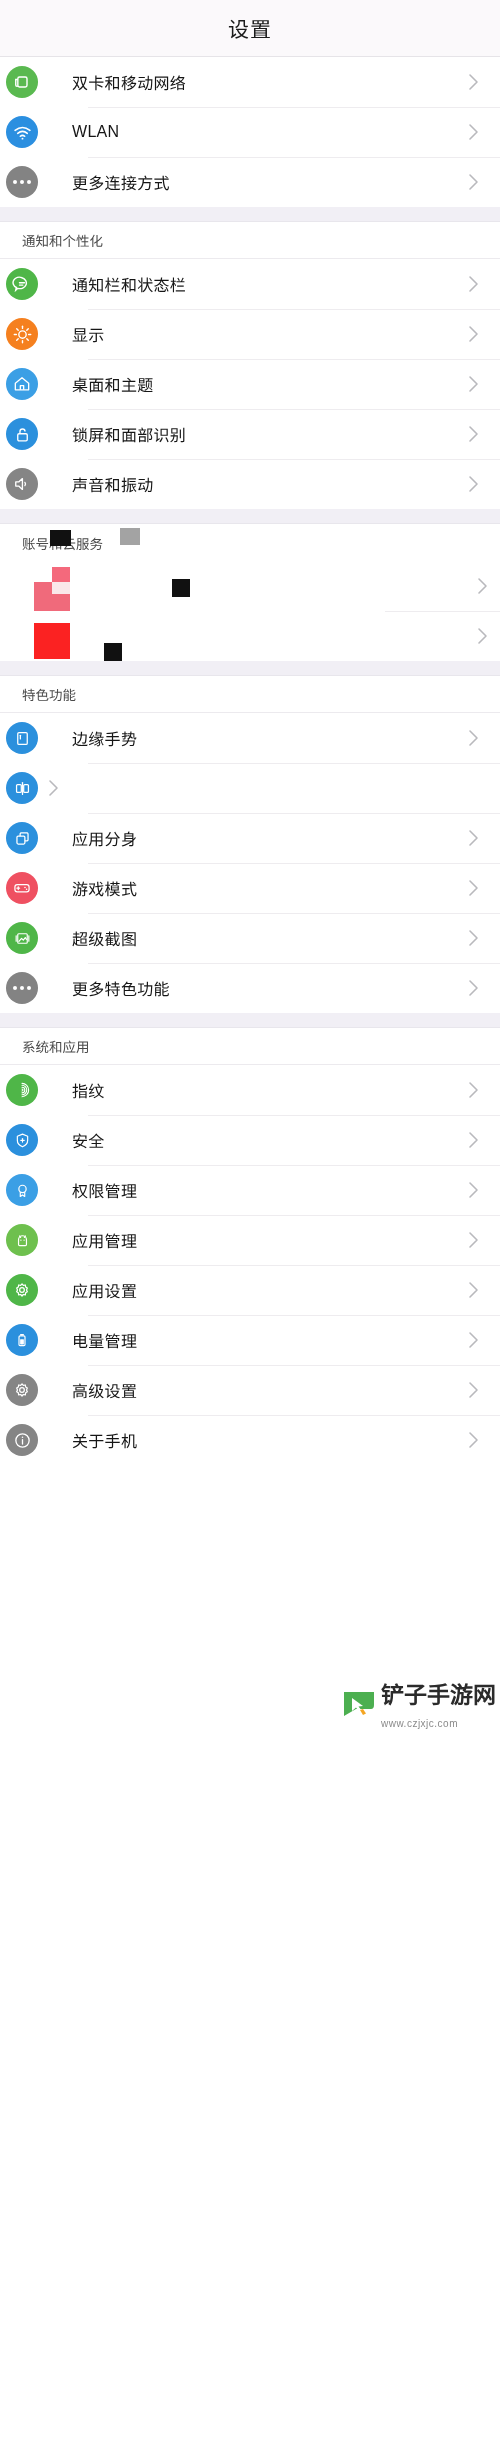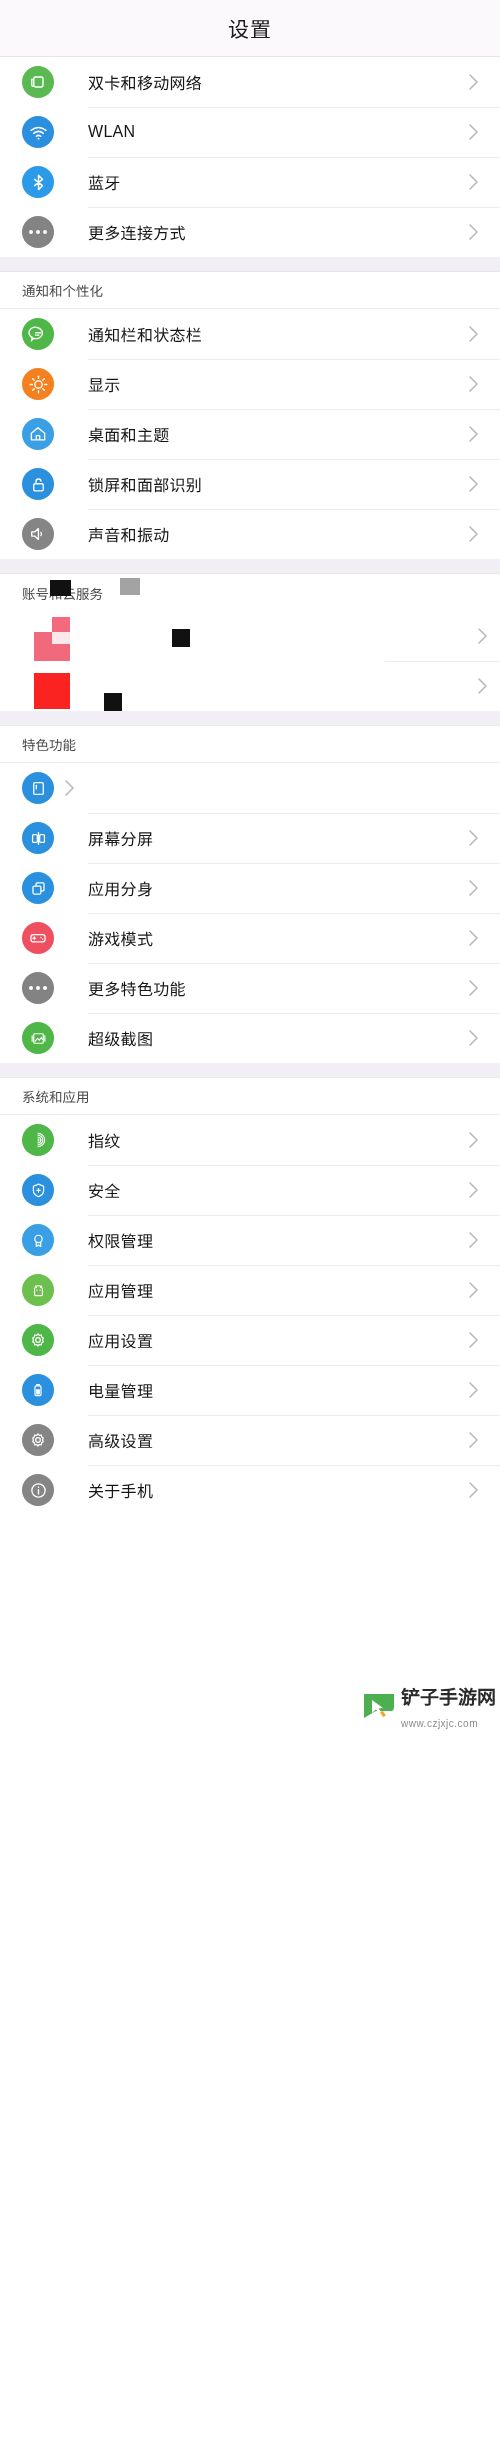--- a/index.html
+++ b/index.html
@@ -61,21 +61,21 @@
     border-top: none;
   }
 
   
   .row {
     height: 50px;
     display: flex;
     align-items: center;
     background: #ffffff;
     position: relative;
-    padding-left: 22px;
+    padding-left: 6px;
     box-sizing: border-box;
   }
   .row + .row::before {
     content: "";
     position: absolute;
     left: 88px;
     right: 0;
     top: 0;
     height: 1px;
     background: #eeecef;
@@ -152,21 +152,21 @@
     position: absolute;
     right: 4px;
     bottom: 2px;
     display: flex;
     align-items: center;
     z-index: 40;
   }
   .wm-logo { margin-right: 6px; }
   .wm-text { display: flex; flex-direction: column; line-height: 1; }
   .wm-title {
-    font-size: 19px;
+    font-size: 23px;
     font-weight: bold;
     color: #2b2b2b;
     letter-spacing: 0px;
   }
   .wm-url {
     font-size: 10px;
     color: #8a8a8a;
     margin-top: 12px;
     letter-spacing: 0.5px;
     font-family: "Liberation Sans", sans-serif;
@@ -208,33 +208,20 @@
       </svg>
     </span>
     <span class="label">WLAN</span>
     <span class="chev">
       <svg width="11" height="18" viewBox="0 0 11 18">
           <polyline points="2,2 9,9 2,16" fill="none" stroke="#b9b9bd" stroke-width="1.6" stroke-linecap="round" stroke-linejoin="round"></polyline>
         </svg>
     </span>
   </div>
 
-  <div class="row">
-    <span class="icon" style="background:#2b9ae8">
-      <svg width="19" height="19" viewBox="0 0 24 24" fill="none" stroke="#fff" stroke-width="1.8" stroke-linejoin="round" stroke-linecap="round">
-        <path d="M12 3 L12 21 L17 16 L7 8 M7 16 L17 8 L12 3"></path>
-      </svg>
-    </span>
-    <span class="label">蓝牙</span>
-    <span class="chev">
-      <svg width="11" height="18" viewBox="0 0 11 18">
-          <polyline points="2,2 9,9 2,16" fill="none" stroke="#b9b9bd" stroke-width="1.6" stroke-linecap="round" stroke-linejoin="round"></polyline>
-        </svg>
-    </span>
-  </div>
 
   <div class="row">
     <span class="icon" style="background:#838383">
       <span class="dots">
           <i></i>
           <i></i>
           <i></i>
         </span>
     </span>
     <span class="label">更多连接方式</span>
@@ -368,36 +355,36 @@
 
   <div class="group-header">特色功能</div>
 
   <div class="row">
     <span class="icon" style="background:#2b90dd">
       <svg width="19" height="19" viewBox="0 0 24 24" fill="none" stroke="#fff" stroke-width="1.6" stroke-linejoin="round">
         <rect x="6" y="4.5" width="12" height="15" rx="1.6"></rect>
         <line x1="9.3" y1="8" x2="9.3" y2="12.5" stroke-linecap="round"></line>
       </svg>
     </span>
+    <span class="label">边缘手势</span>
     <span class="chev">
       <svg width="11" height="18" viewBox="0 0 11 18">
           <polyline points="2,2 9,9 2,16" fill="none" stroke="#b9b9bd" stroke-width="1.6" stroke-linecap="round" stroke-linejoin="round"></polyline>
         </svg>
     </span>
   </div>
 
   <div class="row">
     <span class="icon" style="background:#2b90dd">
       <svg width="19" height="19" viewBox="0 0 24 24" fill="none" stroke="#fff" stroke-width="1.6" stroke-linejoin="round">
         <rect x="4.5" y="7" width="6" height="10" rx="1.3"></rect>
         <rect x="13.5" y="7" width="6" height="10" rx="1.3"></rect>
         <line x1="12" y1="4.5" x2="12" y2="19.5" stroke-linecap="round"></line>
       </svg>
     </span>
-    <span class="label">屏幕分屏</span>
     <span class="chev">
       <svg width="11" height="18" viewBox="0 0 11 18">
           <polyline points="2,2 9,9 2,16" fill="none" stroke="#b9b9bd" stroke-width="1.6" stroke-linecap="round" stroke-linejoin="round"></polyline>
         </svg>
     </span>
   </div>
 
   <div class="row">
     <span class="icon" style="background:#2b90dd">
       <svg width="19" height="19" viewBox="0 0 24 24" fill="none" stroke="#fff" stroke-width="1.6" stroke-linejoin="round">
@@ -425,45 +412,45 @@
     </span>
     <span class="label">游戏模式</span>
     <span class="chev">
       <svg width="11" height="18" viewBox="0 0 11 18">
           <polyline points="2,2 9,9 2,16" fill="none" stroke="#b9b9bd" stroke-width="1.6" stroke-linecap="round" stroke-linejoin="round"></polyline>
         </svg>
     </span>
   </div>
 
   <div class="row">
+    <span class="icon" style="background:#4fb648">
+      <svg width="19" height="19" viewBox="0 0 24 24" fill="none" stroke="#fff" stroke-width="1.5" stroke-linejoin="round" stroke-linecap="round">
+        <rect x="6" y="6" width="12" height="12" rx="1.2"></rect>
+        <path d="M7.5 15.5 L10.8 11.8 L13 14 L15.5 10.8 L17 13"></path>
+        <line x1="4" y1="8.5" x2="4" y2="15.5"></line>
+        <line x1="20" y1="8.5" x2="20" y2="15.5"></line>
+      </svg>
+    </span>
+    <span class="label">超级截图</span>
+    <span class="chev">
+      <svg width="11" height="18" viewBox="0 0 11 18">
+          <polyline points="2,2 9,9 2,16" fill="none" stroke="#b9b9bd" stroke-width="1.6" stroke-linecap="round" stroke-linejoin="round"></polyline>
+        </svg>
+    </span>
+  </div>
+
+  <div class="row">
     <span class="icon" style="background:#838383">
       <span class="dots">
           <i></i>
           <i></i>
           <i></i>
         </span>
     </span>
     <span class="label">更多特色功能</span>
-    <span class="chev">
-      <svg width="11" height="18" viewBox="0 0 11 18">
-          <polyline points="2,2 9,9 2,16" fill="none" stroke="#b9b9bd" stroke-width="1.6" stroke-linecap="round" stroke-linejoin="round"></polyline>
-        </svg>
-    </span>
-  </div>
-
-  <div class="row">
-    <span class="icon" style="background:#4fb648">
-      <svg width="19" height="19" viewBox="0 0 24 24" fill="none" stroke="#fff" stroke-width="1.5" stroke-linejoin="round" stroke-linecap="round">
-        <rect x="6" y="6" width="12" height="12" rx="1.2"></rect>
-        <path d="M7.5 15.5 L10.8 11.8 L13 14 L15.5 10.8 L17 13"></path>
-        <line x1="4" y1="8.5" x2="4" y2="15.5"></line>
-        <line x1="20" y1="8.5" x2="20" y2="15.5"></line>
-      </svg>
-    </span>
-    <span class="label">超级截图</span>
     <span class="chev">
       <svg width="11" height="18" viewBox="0 0 11 18">
           <polyline points="2,2 9,9 2,16" fill="none" stroke="#b9b9bd" stroke-width="1.6" stroke-linecap="round" stroke-linejoin="round"></polyline>
         </svg>
     </span>
   </div>
 
   <div class="group-spacer"></div>
 
   <div class="group-header">系统和应用</div>

